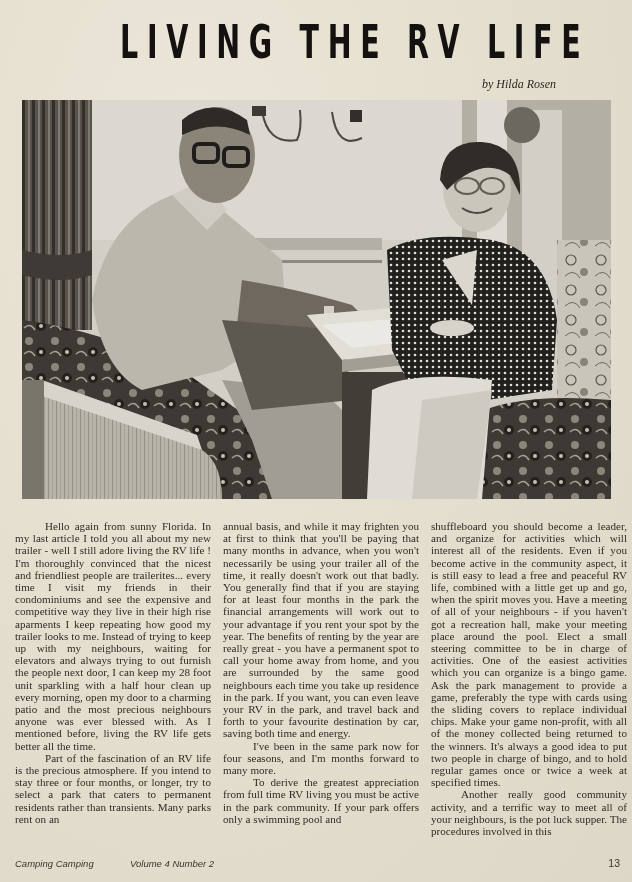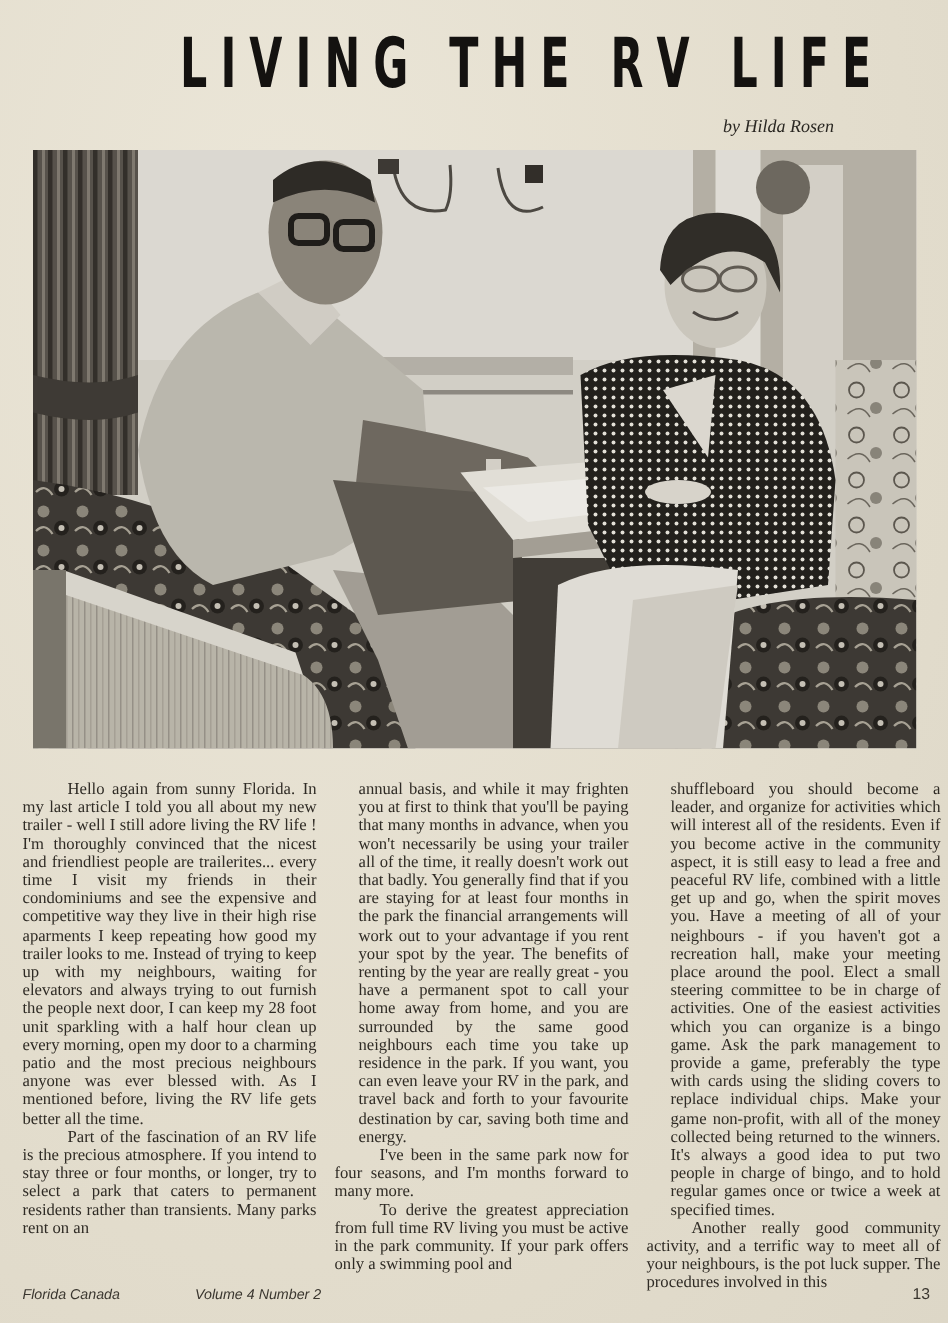--- a/index.html
+++ b/index.html
@@ -50,21 +50,21 @@
   }
   .col {
     width: 196px;
     font-family: "Liberation Serif", "DejaVu Serif", serif;
     font-size: 11.1px;
     line-height: 12.2px;
     text-align: justify;
     color: #2f2b25;
   }
   .col p { text-indent: 30px; }
-  .col p.cont { text-indent: 0; margin-left: 16px; }
+  .col p.cont { text-indent: 0; }
   .footer-left {
     position: absolute; left: 15px; top: 858px;
     font-family: "Liberation Sans", "DejaVu Sans", sans-serif;
     font-style: italic; font-size: 9.5px; color: #3a362f;
   }
   .footer-mid {
     position: absolute; left: 130px; top: 858px;
     font-family: "Liberation Sans", "DejaVu Sans", sans-serif;
     font-style: italic; font-size: 9.5px; color: #3a362f;
   }
@@ -189,15 +189,15 @@
     <p class="cont">annual basis, and while it may frighten you at first to think that you'll be paying that many months in advance, when you won't necessarily be using your trailer all of the time, it really doesn't work out that badly. You generally find that if you are staying for at least four months in the park the financial arrangements will work out to your advantage if you rent your spot by the year. The benefits of renting by the year are really great - you have a permanent spot to call your home away from home, and you are surrounded by the same good neighbours each time you take up residence in the park. If you want, you can even leave your RV in the park, and travel back and forth to your favourite destination by car, saving both time and energy.</p>
     <p>I've been in the same park now for four seasons, and I'm months forward to many more.</p>
     <p>To derive the greatest appreciation from full time RV living you must be active in the park community. If your park offers only a swimming pool and</p>
   </div>
   <div class="col">
     <p class="cont">shuffleboard you should become a leader, and organize for activities which will interest all of the residents. Even if you become active in the community aspect, it is still easy to lead a free and peaceful RV life, combined with a little get up and go, when the spirit moves you. Have a meeting of all of your neighbours - if you haven't got a recreation hall, make your meeting place around the pool. Elect a small steering committee to be in charge of activities. One of the easiest activities which you can organize is a bingo game. Ask the park management to provide a game, preferably the type with cards using the sliding covers to replace individual chips. Make your game non-profit, with all of the money collected being returned to the winners. It's always a good idea to put two people in charge of bingo, and to hold regular games once or twice a week at specified times.</p>
     <p>Another really good community activity, and a terrific way to meet all of your neighbours, is the pot luck supper. The procedures involved in this</p>
   </div>
 </div>
 
-<div class="footer-left">Florida Canada</div>
+<div class="footer-left">Camping Camping</div>
 <div class="footer-mid">Volume 4 Number 2</div>
 <div class="page-num">13</div>
 
 </body></html>

